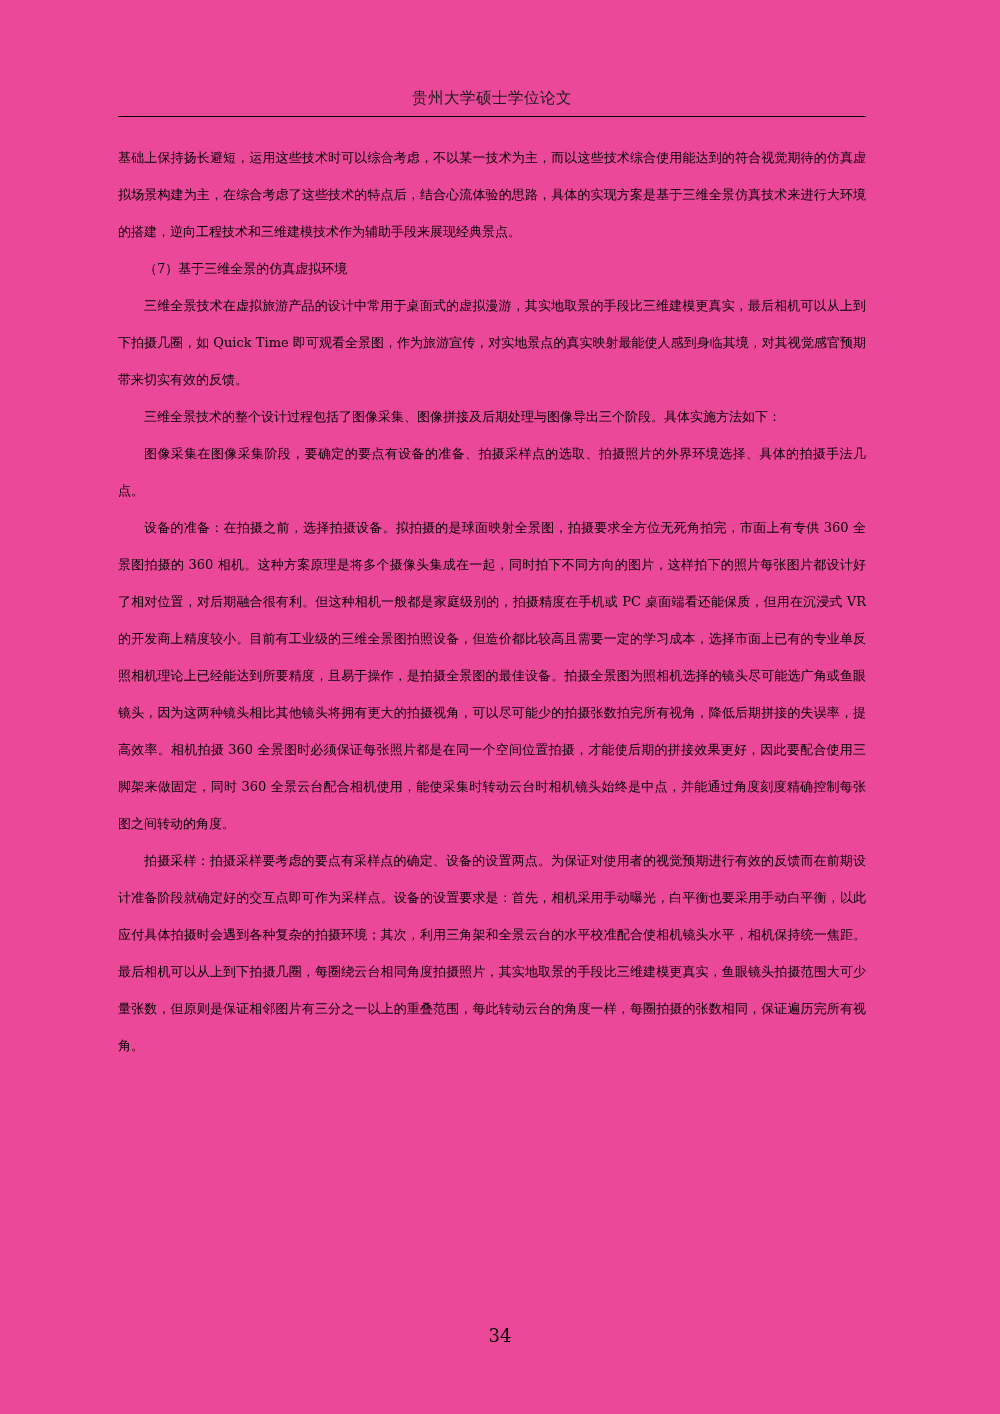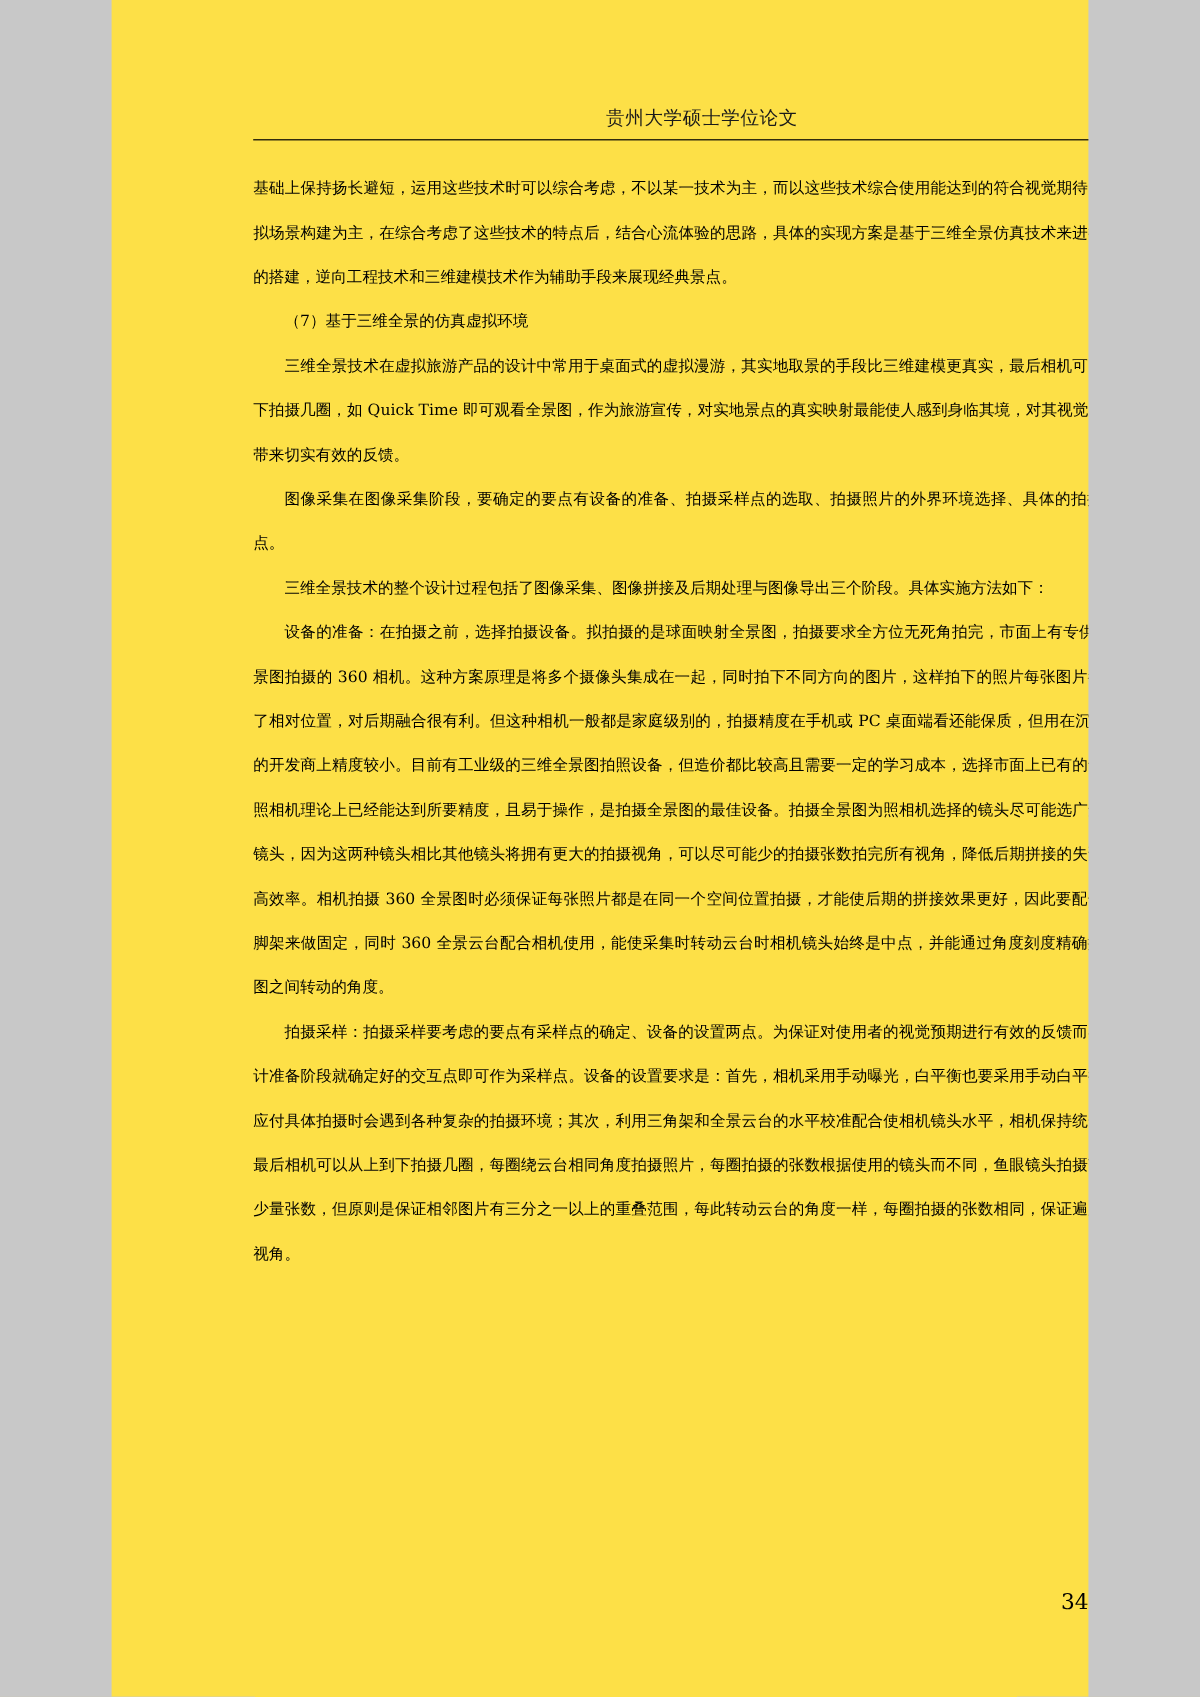--- a/index.html
+++ b/index.html
@@ -1,23 +1,23 @@
 <!DOCTYPE html>
 <html><head>
 <meta charset="utf-8">
 <style>
   html, body {
     margin: 0;
     padding: 0;
     background: #c8c8c8;
   }
   .page {
-    width: 814px;
+    width: 1000px;
     height: 1414px;
-    background: #fde047;
+    background: #ec4899;
     position: relative;
     box-sizing: border-box;
     margin: 0 auto;
     font-family: "DejaVu Serif", "Liberation Serif", serif;
     color: #000000;
     overflow: hidden;
   }
   .content {
     position: absolute;
     left: 118px;
@@ -52,42 +52,42 @@
     text-justify: inter-ideograph;
   }
   .para.noindent {
     text-indent: 0;
   }
   .page-number {
     position: absolute;
     left: 0;
     right: 0;
     top: 1325px;
-    text-align: right;
+    text-align: center;
     font-size: 18px;
     font-family: "DejaVu Serif", "Liberation Serif", serif;
   }
 </style>
 </head>
 <body>
 
 <div class="page">
 
   <div class="content">
 
     <div class="header">贵州大学硕士学位论文</div>
     <div class="header-rule"></div>
 
     <div class="body-text">
       <p class="para noindent">基础上保持扬长避短，运用这些技术时可以综合考虑，不以某一技术为主，而以这些技术综合使用能达到的符合视觉期待的仿真虚拟场景构建为主，在综合考虑了这些技术的特点后，结合心流体验的思路，具体的实现方案是基于三维全景仿真技术来进行大环境的搭建，逆向工程技术和三维建模技术作为辅助手段来展现经典景点。</p>
       <p class="para">（7）基于三维全景的仿真虚拟环境</p>
       <p class="para">三维全景技术在虚拟旅游产品的设计中常用于桌面式的虚拟漫游，其实地取景的手段比三维建模更真实，最后相机可以从上到下拍摄几圈，如 Quick Time 即可观看全景图，作为旅游宣传，对实地景点的真实映射最能使人感到身临其境，对其视觉感官预期带来切实有效的反馈。</p>
+      <p class="para">三维全景技术的整个设计过程包括了图像采集、图像拼接及后期处理与图像导出三个阶段。具体实施方法如下：</p>
       <p class="para">图像采集在图像采集阶段，要确定的要点有设备的准备、拍摄采样点的选取、拍摄照片的外界环境选择、具体的拍摄手法几点。</p>
-      <p class="para">三维全景技术的整个设计过程包括了图像采集、图像拼接及后期处理与图像导出三个阶段。具体实施方法如下：</p>
       <p class="para">设备的准备：在拍摄之前，选择拍摄设备。拟拍摄的是球面映射全景图，拍摄要求全方位无死角拍完，市面上有专供 360 全景图拍摄的 360 相机。这种方案原理是将多个摄像头集成在一起，同时拍下不同方向的图片，这样拍下的照片每张图片都设计好了相对位置，对后期融合很有利。但这种相机一般都是家庭级别的，拍摄精度在手机或 PC 桌面端看还能保质，但用在沉浸式 VR 的开发商上精度较小。目前有工业级的三维全景图拍照设备，但造价都比较高且需要一定的学习成本，选择市面上已有的专业单反照相机理论上已经能达到所要精度，且易于操作，是拍摄全景图的最佳设备。拍摄全景图为照相机选择的镜头尽可能选广角或鱼眼镜头，因为这两种镜头相比其他镜头将拥有更大的拍摄视角，可以尽可能少的拍摄张数拍完所有视角，降低后期拼接的失误率，提高效率。相机拍摄 360 全景图时必须保证每张照片都是在同一个空间位置拍摄，才能使后期的拼接效果更好，因此要配合使用三脚架来做固定，同时 360 全景云台配合相机使用，能使采集时转动云台时相机镜头始终是中点，并能通过角度刻度精确控制每张图之间转动的角度。</p>
-      <p class="para">拍摄采样：拍摄采样要考虑的要点有采样点的确定、设备的设置两点。为保证对使用者的视觉预期进行有效的反馈而在前期设计准备阶段就确定好的交互点即可作为采样点。设备的设置要求是：首先，相机采用手动曝光，白平衡也要采用手动白平衡，以此应付具体拍摄时会遇到各种复杂的拍摄环境；其次，利用三角架和全景云台的水平校准配合使相机镜头水平，相机保持统一焦距。最后相机可以从上到下拍摄几圈，每圈绕云台相同角度拍摄照片，每圈拍摄的张数根据使用的镜头而不同，鱼眼镜头拍摄范围大可少量张数，但原则是保证相邻图片有三分之一以上的重叠范围，每此转动云台的角度一样，每圈拍摄的张数相同，保证遍历完所有视角。</p>
+      <p class="para">拍摄采样：拍摄采样要考虑的要点有采样点的确定、设备的设置两点。为保证对使用者的视觉预期进行有效的反馈而在前期设计准备阶段就确定好的交互点即可作为采样点。设备的设置要求是：首先，相机采用手动曝光，白平衡也要采用手动白平衡，以此应付具体拍摄时会遇到各种复杂的拍摄环境；其次，利用三角架和全景云台的水平校准配合使相机镜头水平，相机保持统一焦距。最后相机可以从上到下拍摄几圈，每圈绕云台相同角度拍摄照片，其实地取景的手段比三维建模更真实，鱼眼镜头拍摄范围大可少量张数，但原则是保证相邻图片有三分之一以上的重叠范围，每此转动云台的角度一样，每圈拍摄的张数相同，保证遍历完所有视角。</p>
     </div>
 
   </div>
 
   <div class="page-number">34</div>
 
 </div>
 
 </body></html>

